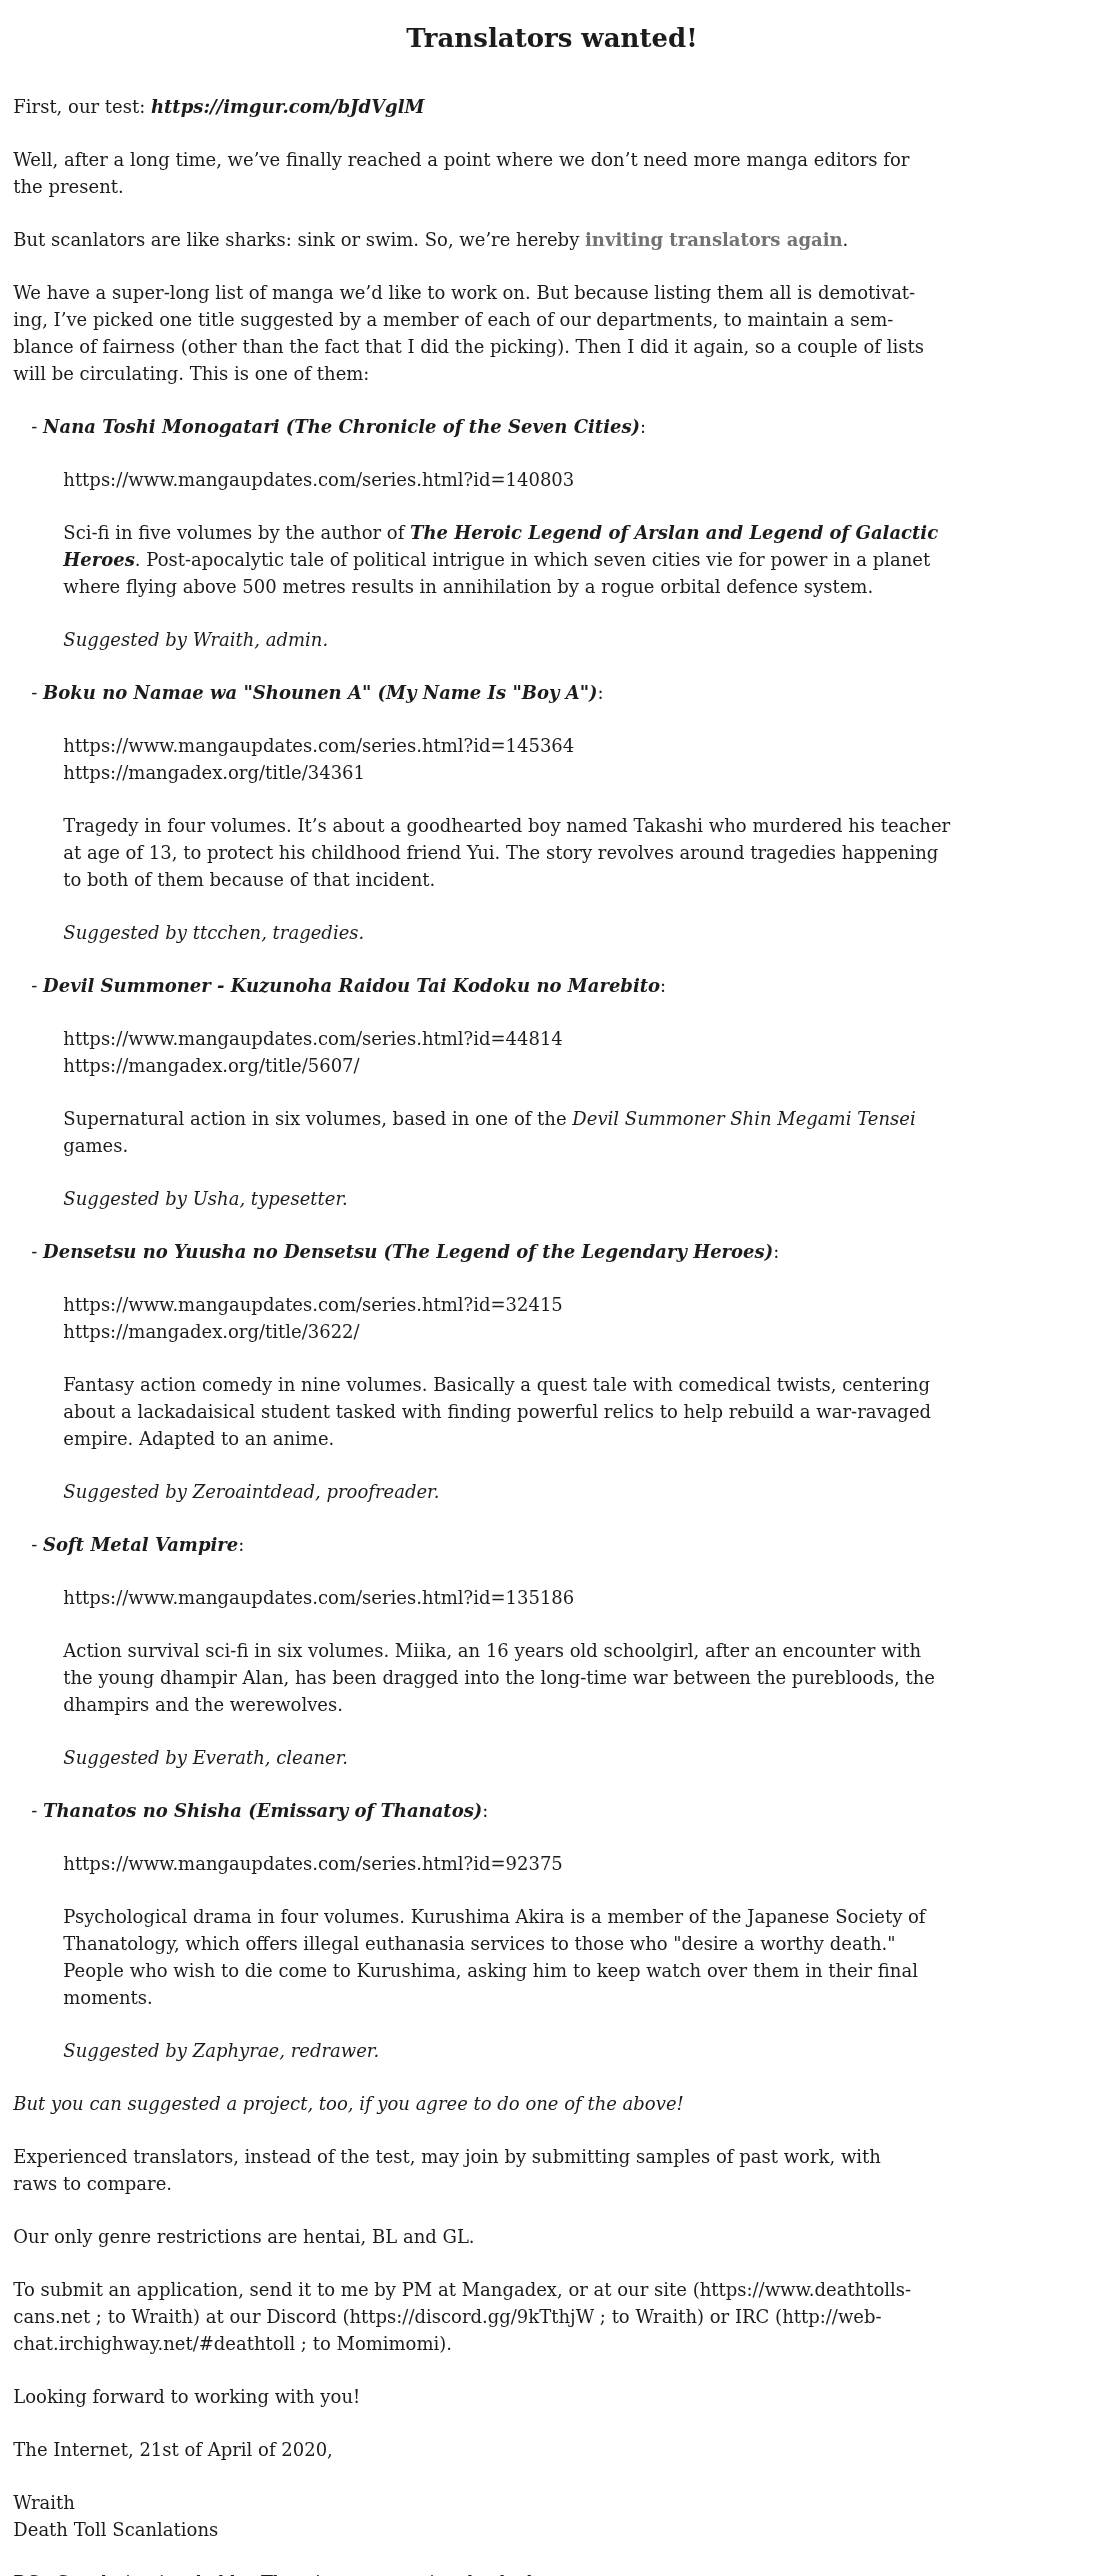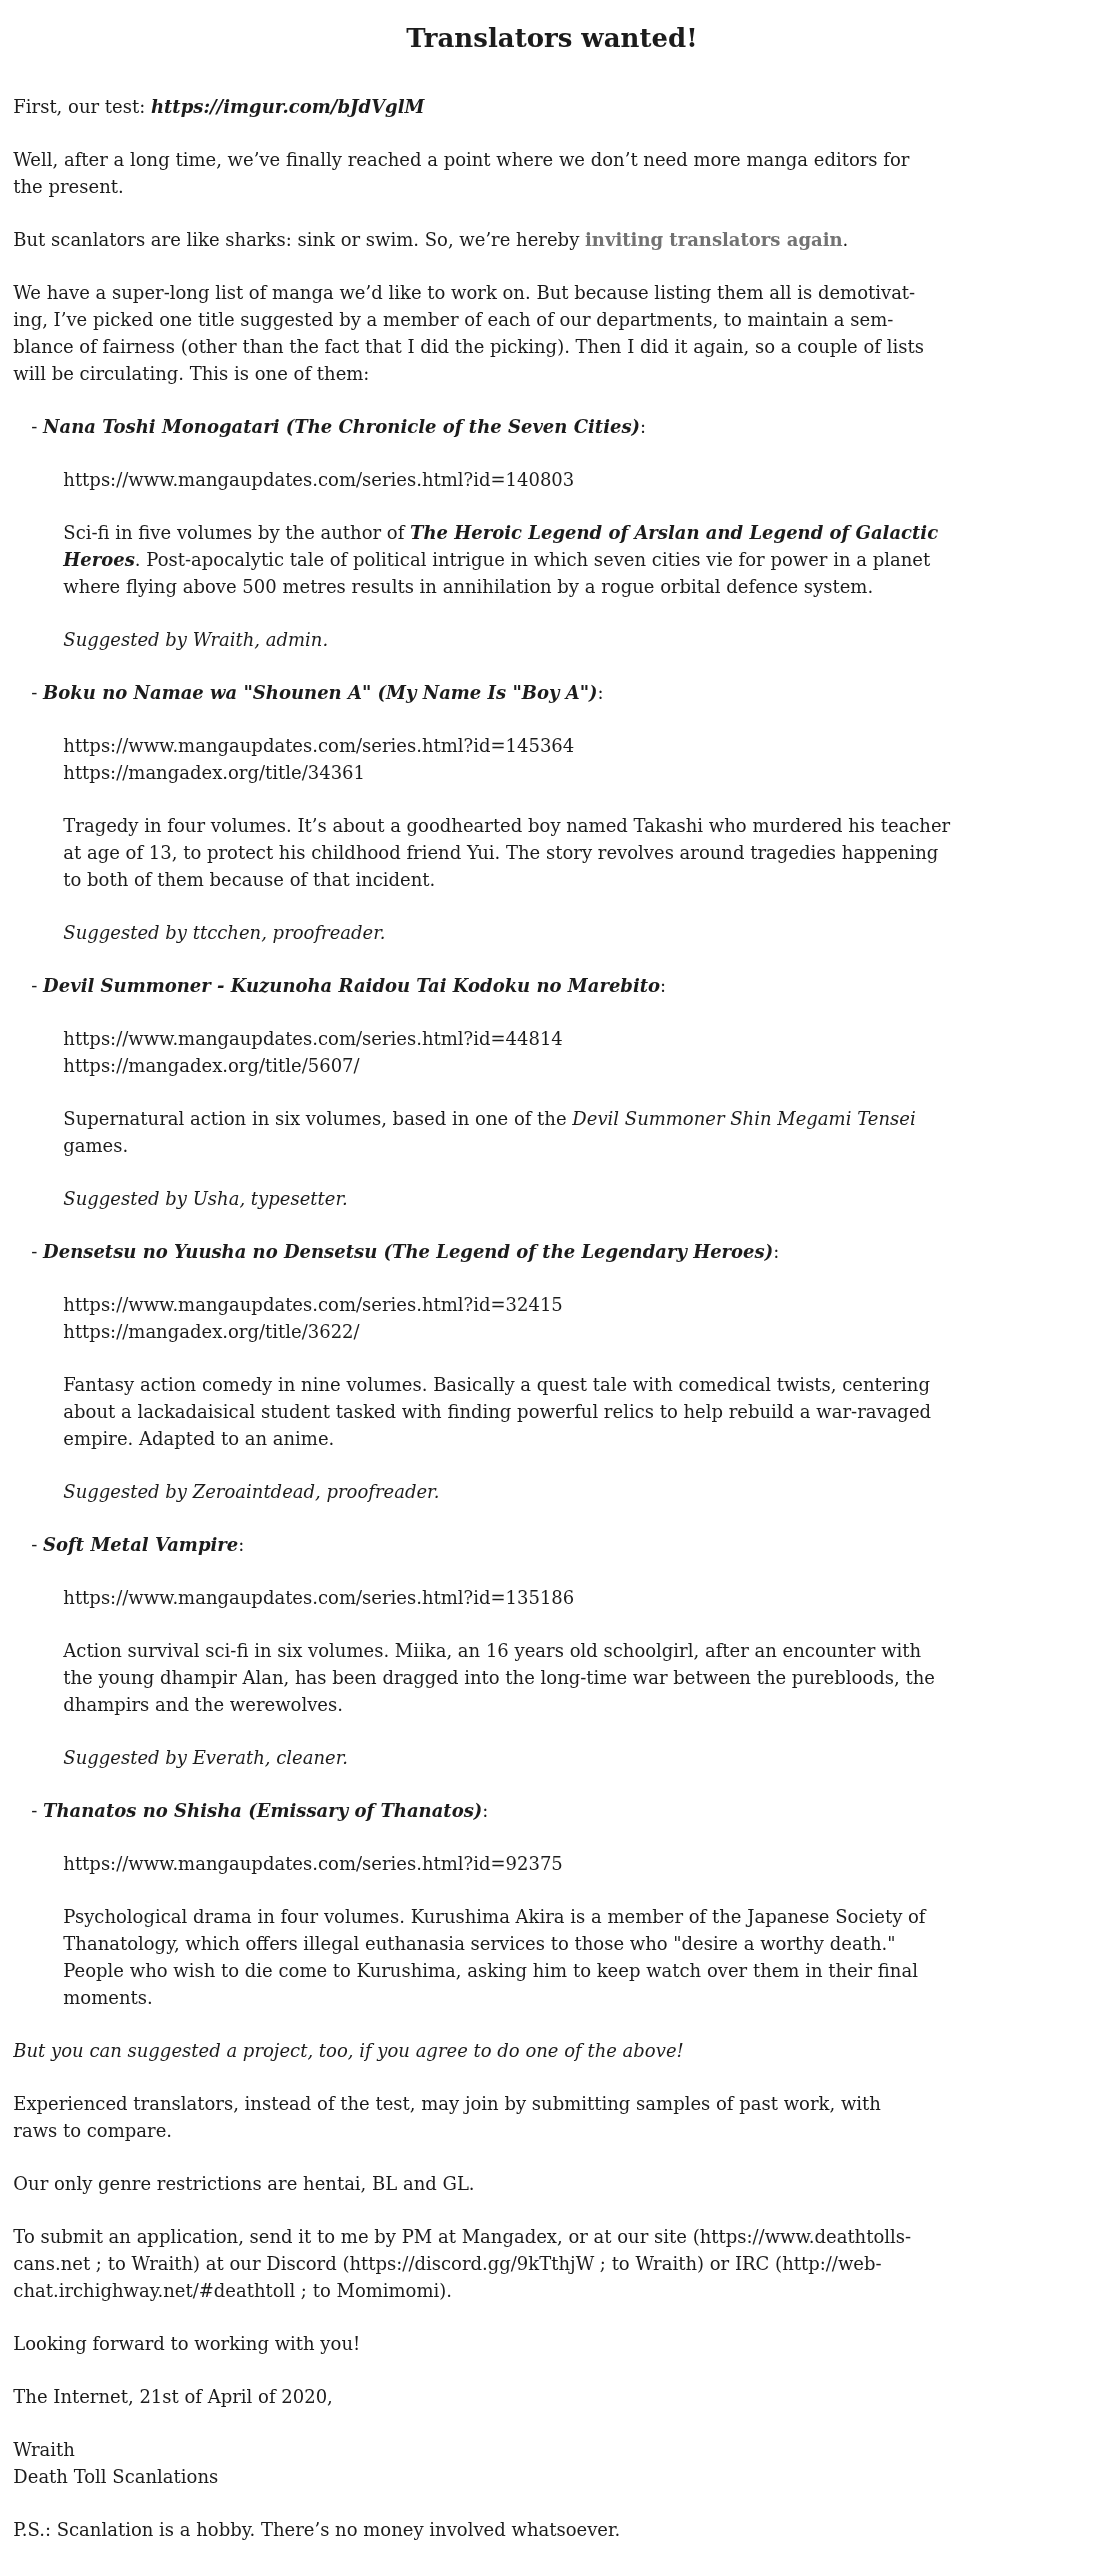--- a/index.html
+++ b/index.html
@@ -59,21 +59,21 @@
   <p class="ind i">Suggested by Wraith, admin.</p>
 </div>
 
 <div class="entry">
   <p><span>- </span><span class="bi">Boku no Namae wa "Shounen A" (My Name Is "Boy A")</span><span>:</span></p>
   <p class="ind pre">https://www.mangaupdates.com/series.html?id=145364
 https://mangadex.org/title/34361</p>
   <p class="ind pre"><span>Tragedy in four volumes. It’s about a goodhearted boy named Takashi who murdered his teacher
 at age of 13, to protect his childhood friend Yui. The story revolves around tragedies happening
 to both of them because of that incident.</span><span class="bi"></span><span></span></p>
-  <p class="ind i">Suggested by ttcchen, proofreader.</p>
+  <p class="ind i">Suggested by ttcchen, tragedies.</p>
 </div>
 
 <div class="entry">
   <p><span>- </span><span class="bi">Devil Summoner - Kuzunoha Raidou Tai Kodoku no Marebito</span><span>:</span></p>
   <p class="ind pre">https://www.mangaupdates.com/series.html?id=44814
 https://mangadex.org/title/5607/</p>
   <p class="ind pre"><span>Supernatural action in six volumes, based in one of the </span><span class="i">Devil Summoner Shin Megami Tensei</span><span>
 games.</span></p>
   <p class="ind i">Suggested by Usha, typesetter.</p>
 </div>
@@ -97,20 +97,21 @@
   <p class="ind i">Suggested by Everath, cleaner.</p>
 </div>
 
 <div class="entry">
   <p><span>- </span><span class="bi">Thanatos no Shisha (Emissary of Thanatos)</span><span>:</span></p>
   <p class="ind pre">https://www.mangaupdates.com/series.html?id=92375</p>
   <p class="ind pre"><span>Psychological drama in four volumes. Kurushima Akira is a member of the Japanese Society of
 Thanatology, which offers illegal euthanasia services to those who "desire a worthy death."
 People who wish to die come to Kurushima, asking him to keep watch over them in their final
 moments.</span><span class="bi"></span><span></span></p>
+  <p class="ind i">Suggested by Zaphyrae, redrawer.</p>
 </div>
 
 <p class="i">But you can suggested a project, too, if you agree to do one of the above!</p>
 
 <p class="pre">Experienced translators, instead of the test, may join by submitting samples of past work, with
 raws to compare.</p>
 
 <p>Our only genre restrictions are hentai, BL and GL.</p>
 
 <p class="pre">To submit an application, send it to me by PM at Mangadex, or at our site (https://www.deathtolls-

